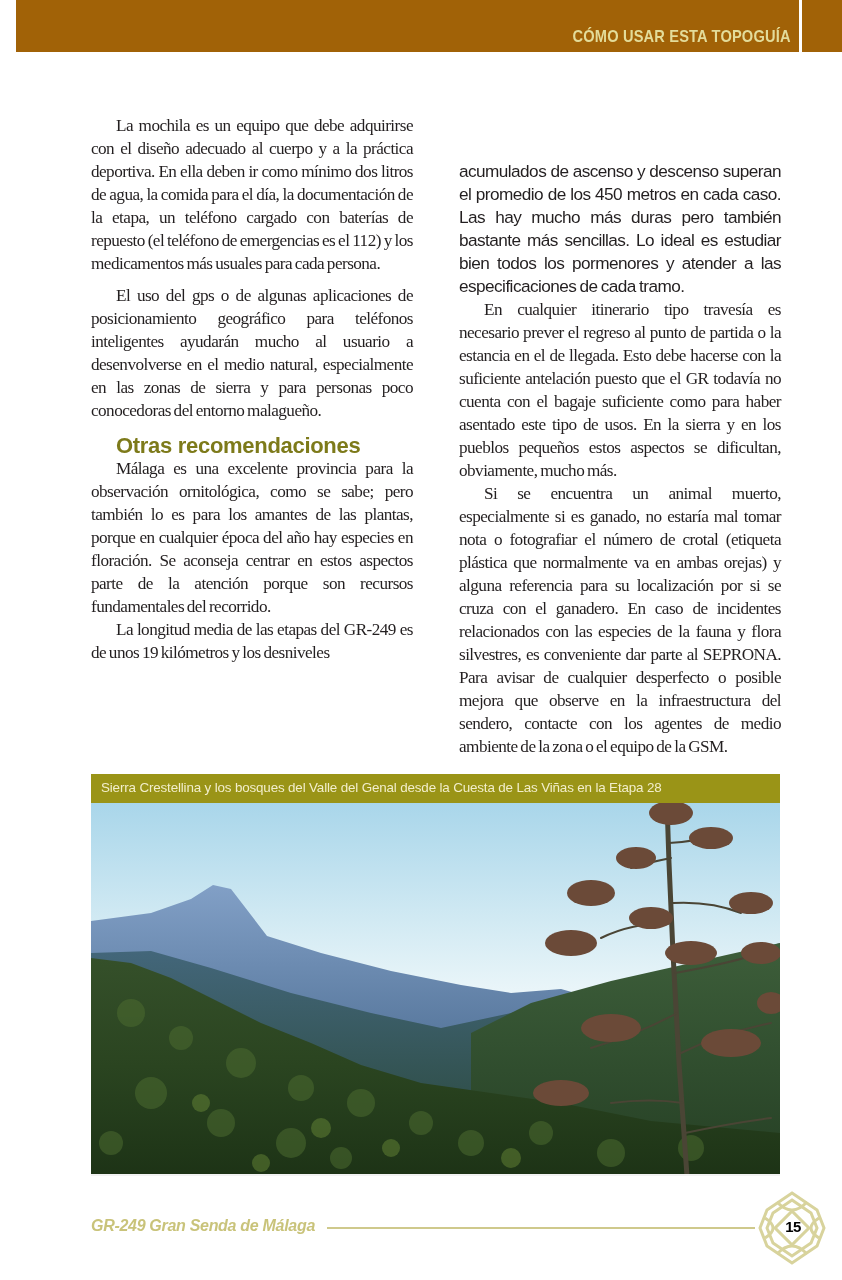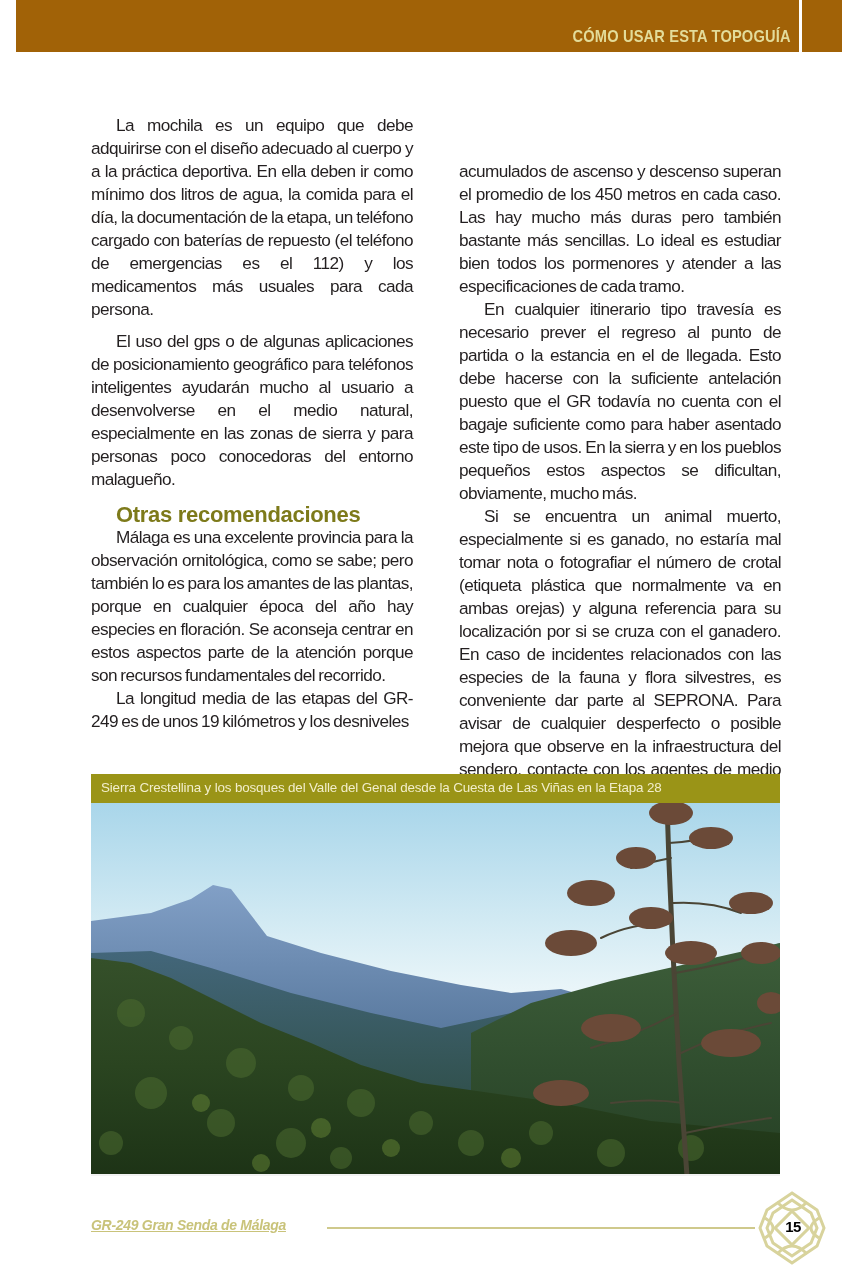--- a/index.html
+++ b/index.html
@@ -29,21 +29,21 @@
       font-size: 17.2px; line-height: 23px;
       font-family: "Liberation Sans Narrow", "Liberation Sans", sans-serif;
     }
     .col-left { left: 91px; }
     .col-right { left: 459px; margin-top: 46px; }
     .col p {
       margin: 0; text-align: justify; hyphens: manual;
       transform-origin: left top;
     }
     .col .narrow { letter-spacing: -0.55px; word-spacing: -1px; }
-    .indent { text-indent: 25px; }
+    .indent { text-indent: 25px; font-family: Liberation Serif, serif; }
     .gap { margin-top: 9px !important; }
     .subhead {
       margin: 12px 0 0 25px; font-weight: bold; color: #7d7a1a;
       font-size: 22px; line-height: 23px; letter-spacing: -0.3px;
     }
     .caption-bar {
       position: absolute; left: 91px; top: 774px; width: 689px; height: 29px;
       background: #9a9417;
     }
     .caption-text {
@@ -52,22 +52,22 @@
       white-space: nowrap;
       text-align: right;
     }
     .photo {
       position: absolute; left: 91px; top: 803px; width: 689px; height: 373px;
       overflow: hidden;
     }
     .photo svg { display: block; }
     .footer-title {
       position: absolute; left: 91px; top: 1217px;
-      font-size: 14px; font-weight: bold; font-style: italic;
-      color: #c9c37a; letter-spacing: -0.3px; white-space: nowrap; text-decoration: underline;
+      font-size: 16px; font-weight: bold; font-style: italic;
+      color: #c9c37a; letter-spacing: -0.3px; white-space: nowrap;
     }
     .footer-rule {
       position: absolute; left: 327px; top: 1227px; width: 428px; height: 2px;
       background: #cfc98c;
     }
     .footer-emblem {
       position: absolute; left: 757px; top: 1190px; width: 70px; height: 76px;
     }
     .page-number {
       position: absolute; left: 782px; top: 1218px; width: 22px;

